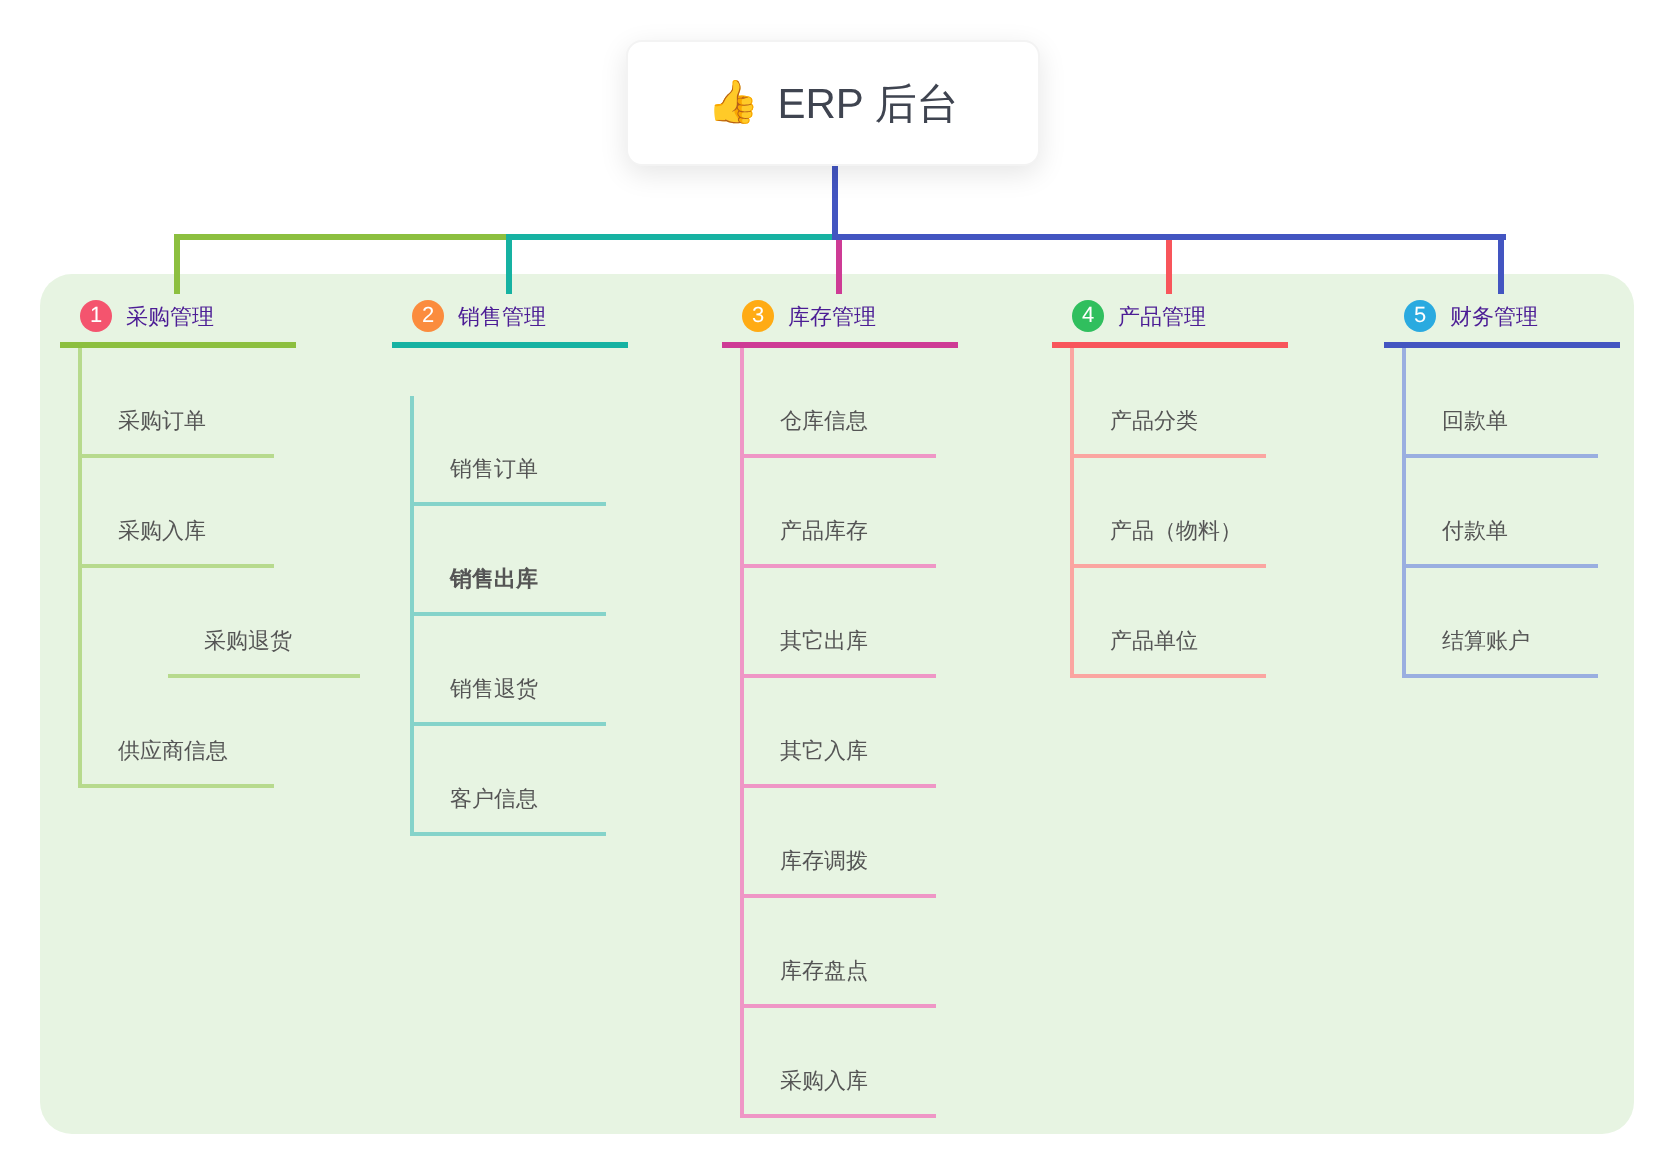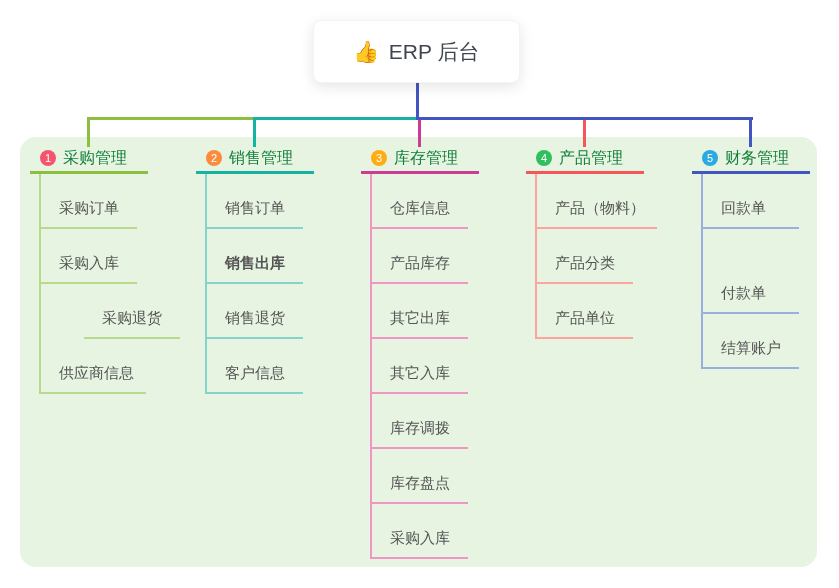--- a/index.html
+++ b/index.html
@@ -48,34 +48,34 @@
   .badge {
     width: 16px; height: 16px;
     border-radius: 50%;
     color: #ffffff;
     font-size: 11px;
     line-height: 16px;
     text-align: center;
     margin-right: 7px;
     flex: none;
   }
-  .branch-label { font-size: 16px; color: #15803d; }
+  .branch-label { font-size: 11px; color: #4c1d95; }
   .branch-children {
     margin-left: 9px;
     border-left: 2px solid #ccc;
     width: max-content;
   }
   .child-item {
     height: 55px;
     display: flex; align-items: flex-end;
     padding: 0 12px 9px 18px;
     border-bottom: 2px solid #ccc;
     width: max-content;
     min-width: 96px;
-    font-size: 15px;
+    font-size: 11px;
     color: #555555;
     white-space: nowrap;
   }
 </style>
 </head>
 <body>
 
 <div class="canvas">
   <div class="panel"></div>
 
@@ -106,21 +106,21 @@
           <div class="child-item" style="border-bottom-color: rgb(183, 218, 141);">采购入库</div>
           <div class="child-item" style="border-bottom-color: rgb(183, 218, 141); margin-left: 43px;">采购退货</div>
           <div class="child-item" style="border-bottom-color: rgb(183, 218, 141);">供应商信息</div>
         </div>
       </div>
       <div class="branch-col" style="left: 196px; top: 145px;">
         <div class="branch-header" style="border-bottom-color: rgb(22, 178, 162);">
           <span class="badge" style="background: rgb(251, 140, 62);">2</span>
           <span class="branch-label">销售管理</span>
         </div>
-        <div class="branch-children" style="border-left-color: rgb(133, 211, 202);">
+        <div class="branch-children" style="border-left-color: rgb(133, 211, 202); margin-top: 24px;">
           <div class="child-item" style="border-bottom-color: rgb(133, 211, 202);">销售订单</div>
           <div class="child-item" style="border-bottom-color: rgb(133, 211, 202); font-weight: bold;">销售出库</div>
           <div class="child-item" style="border-bottom-color: rgb(133, 211, 202);">销售退货</div>
           <div class="child-item" style="border-bottom-color: rgb(133, 211, 202);">客户信息</div>
         </div>
       </div>
       <div class="branch-col" style="left: 361px; top: 145px;">
         <div class="branch-header" style="border-bottom-color: rgb(206, 59, 149);">
           <span class="badge" style="background: rgb(255, 171, 20);">3</span>
           <span class="branch-label">库存管理</span>
@@ -134,30 +134,30 @@
           <div class="child-item" style="border-bottom-color: rgb(239, 150, 198);">库存盘点</div>
           <div class="child-item" style="border-bottom-color: rgb(239, 150, 198);">采购入库</div>
         </div>
       </div>
       <div class="branch-col" style="left: 526px; top: 145px;">
         <div class="branch-header" style="border-bottom-color: rgb(248, 85, 91);">
           <span class="badge" style="background: rgb(48, 191, 94);">4</span>
           <span class="branch-label">产品管理</span>
         </div>
         <div class="branch-children" style="border-left-color: rgb(251, 165, 161);">
+          <div class="child-item" style="border-bottom-color: rgb(251, 165, 161);">产品分类</div>
           <div class="child-item" style="border-bottom-color: rgb(251, 165, 161);">产品（物料）</div>
-          <div class="child-item" style="border-bottom-color: rgb(251, 165, 161);">产品分类</div>
           <div class="child-item" style="border-bottom-color: rgb(251, 165, 161);">产品单位</div>
         </div>
       </div>
       <div class="branch-col" style="left: 692px; top: 145px;">
         <div class="branch-header" style="border-bottom-color: rgb(67, 85, 193);">
           <span class="badge" style="background: rgb(42, 170, 224);">5</span>
           <span class="branch-label">财务管理</span>
         </div>
         <div class="branch-children" style="border-left-color: rgb(154, 174, 224);">
           <div class="child-item" style="border-bottom-color: rgb(154, 174, 224);">回款单</div>
-          <div class="child-item" style="border-bottom-color: rgb(154, 174, 224); margin-top: 30px;">付款单</div>
+          <div class="child-item" style="border-bottom-color: rgb(154, 174, 224);">付款单</div>
           <div class="child-item" style="border-bottom-color: rgb(154, 174, 224);">结算账户</div>
         </div>
       </div>
     </div>
 </div>
 
 </body></html>

